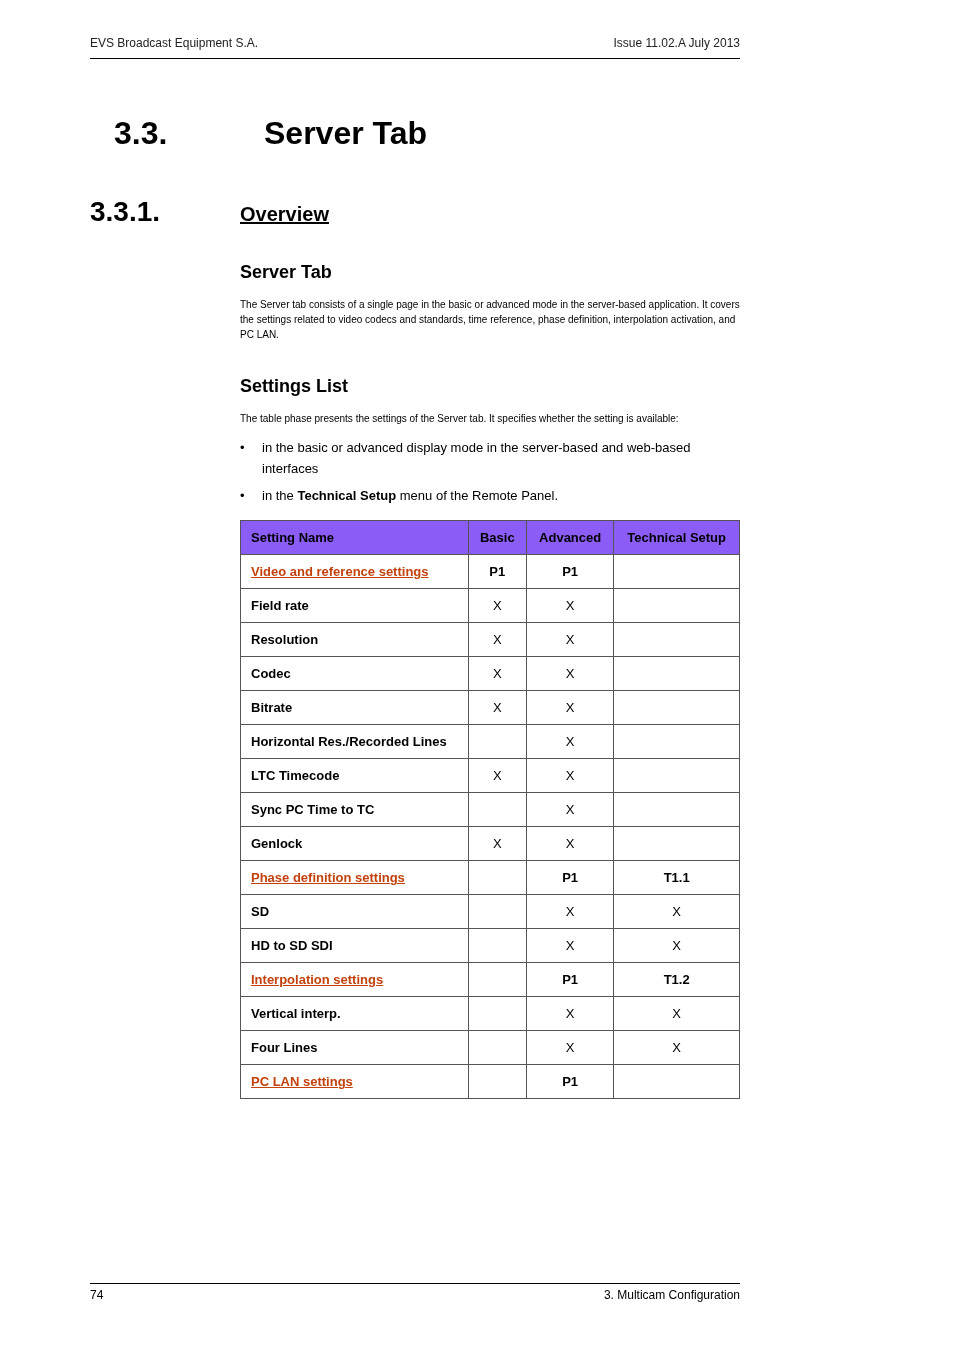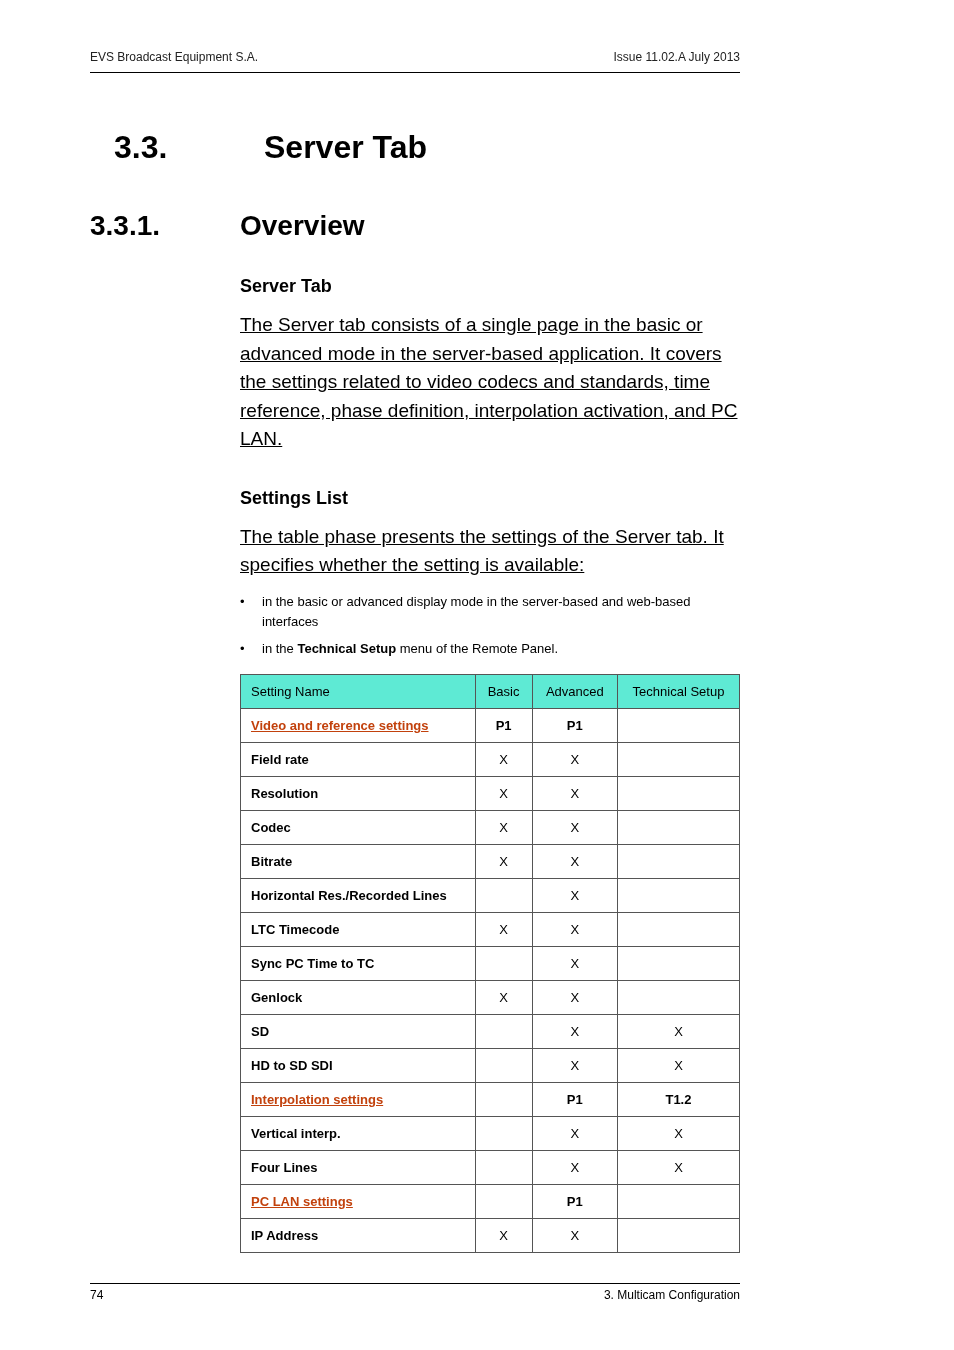--- a/index.html
+++ b/index.html
@@ -1,34 +1,34 @@
 <!DOCTYPE html>
 <html><head>
 <meta charset="utf-8">
 <style>
   * { box-sizing: border-box; margin: 0; padding: 0; }
   html, body { width: 954px; height: 1350px; background: #fff; font-family: Arial, Helvetica, sans-serif; color: #000; }
-  .page { width: 830px; height: 1350px; position: relative; padding: 50px 90px 36px 90px; }
+  .page { width: 830px; height: 1350px; position: relative; padding: 36px 90px 36px 90px; }
   .hdr { display: flex; justify-content: space-between; font-size: 12px; color: #222; padding-bottom: 6px; }
   .hdr-rule { border: none; border-top: 1px solid #000; margin-top: 2px; }
   .h1-row { display: flex; align-items: baseline; margin-top: 56px; margin-left: 24px; }
   .h1-num { font-size: 32px; font-weight: bold; width: 150px; }
   .h1-txt { font-size: 32px; font-weight: bold; }
   .h2-row { display: flex; align-items: baseline; margin-top: 44px; }
   .h2-num { font-size: 28px; font-weight: bold; width: 150px; }
-  .h2-txt { font-size: 28px; font-weight: bold; }
+  .h2-txt { font-size: 20px; font-weight: bold; text-decoration: underline; }
   .content { margin-left: 150px; }
   .h3 { font-size: 18px; font-weight: bold; margin-top: 34px; margin-bottom: 14px; }
-  .para { font-size: 19px; line-height: 1.5; margin-bottom: 12px; text-decoration: underline; }
+  .para { font-size: 10px; line-height: 1.5; margin-bottom: 12px; }
   .bullets { font-size: 13px; line-height: 1.6; margin-bottom: 14px; padding-left: 0; list-style: none; }
   .bullets li { display: flex; margin-bottom: 6px; }
   .bullets li .dot { width: 22px; flex: 0 0 22px; }
   table.settings { width: 100%; border-collapse: collapse; font-size: 13px; }
   table.settings th, table.settings td { border: 1px solid #555; padding: 9px 10px; vertical-align: middle; }
-  table.settings thead th { background: #5eead4; font-weight: normal; text-align: center; }
+  table.settings thead th { background: #8b5cf6; font-weight: bold; text-align: center; }
   table.settings thead th:first-child { text-align: left; }
   table.settings tbody td { text-align: center; }
   table.settings tbody td:first-child { text-align: left; font-weight: bold; }
   table.settings tbody tr.section td:first-child { color: #c2410c; text-decoration: underline; }
   table.settings tbody tr.section td { font-weight: bold; }
   .ftr { position: absolute; left: 90px; right: 90px; bottom: 48px; }
   .ftr-rule { border: none; border-top: 1px solid #000; margin-bottom: 4px; }
   .ftr-row { display: flex; justify-content: space-between; font-size: 12px; }
 </style>
 </head>
@@ -125,20 +125,26 @@
             <td></td>
             <td>X</td>
             <td></td>
           </tr>
           <tr>
             <td>Genlock</td>
             <td>X</td>
             <td>X</td>
             <td></td>
           </tr>
+          <tr class="section">
+            <td>Phase definition settings</td>
+            <td></td>
+            <td>P1</td>
+            <td>T1.1</td>
+          </tr>
           <tr>
             <td>SD</td>
             <td></td>
             <td>X</td>
             <td>X</td>
           </tr>
           <tr>
             <td>HD to SD SDI</td>
             <td></td>
             <td>X</td>
@@ -161,26 +167,20 @@
             <td></td>
             <td>X</td>
             <td>X</td>
           </tr>
           <tr class="section">
             <td>PC LAN settings</td>
             <td></td>
             <td>P1</td>
             <td></td>
           </tr>
-          <tr>
-            <td>IP Address</td>
-            <td>X</td>
-            <td>X</td>
-            <td></td>
-          </tr>
         </tbody>
     </table>
   </div>
 
   <div class="ftr">
     <hr class="ftr-rule">
     <div class="ftr-row">
       <span>74</span>
       <span>3. Multicam Configuration</span>
     </div>

